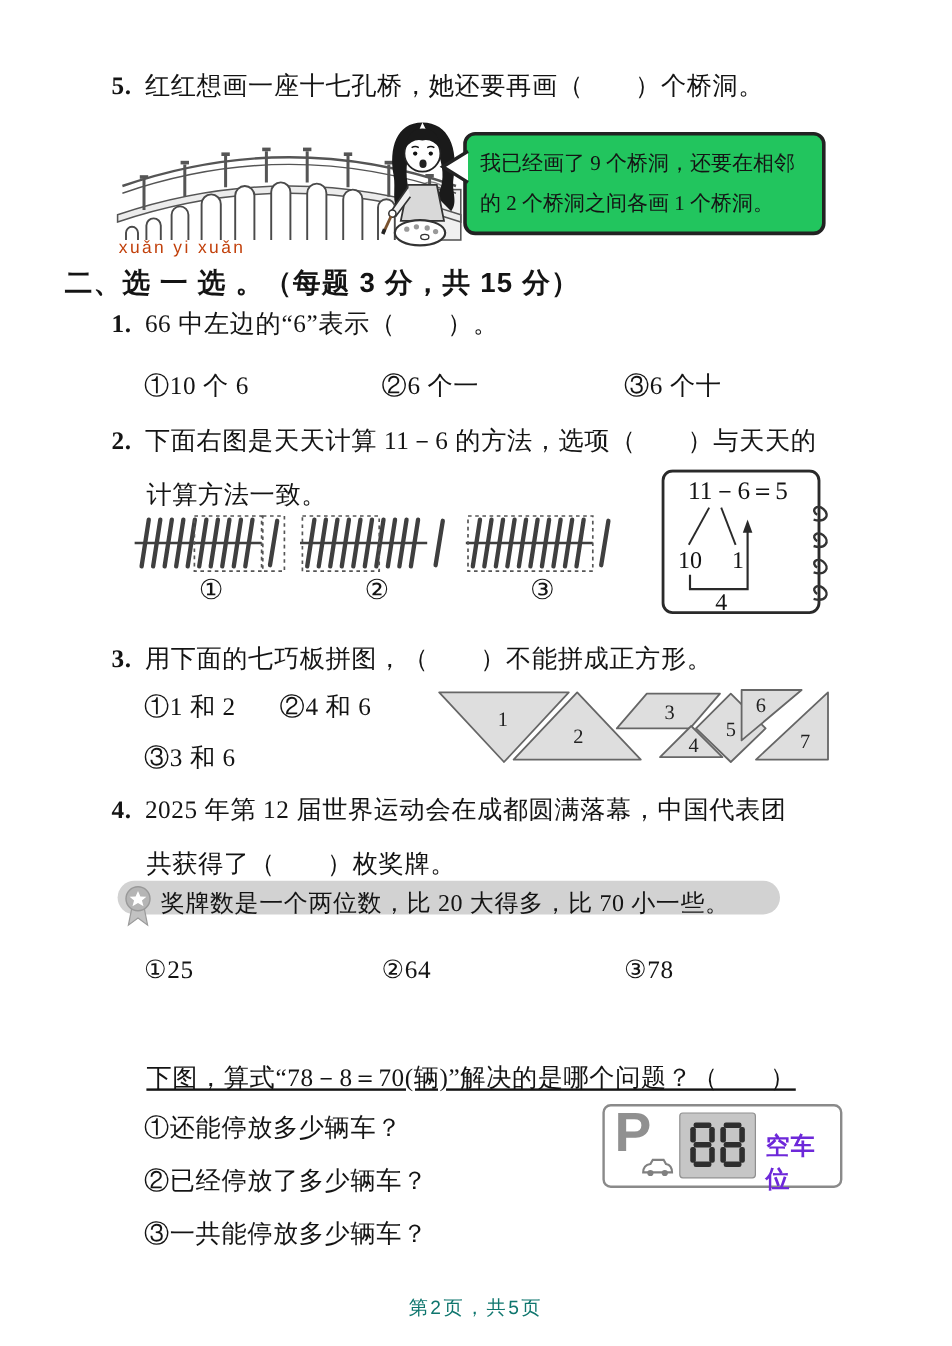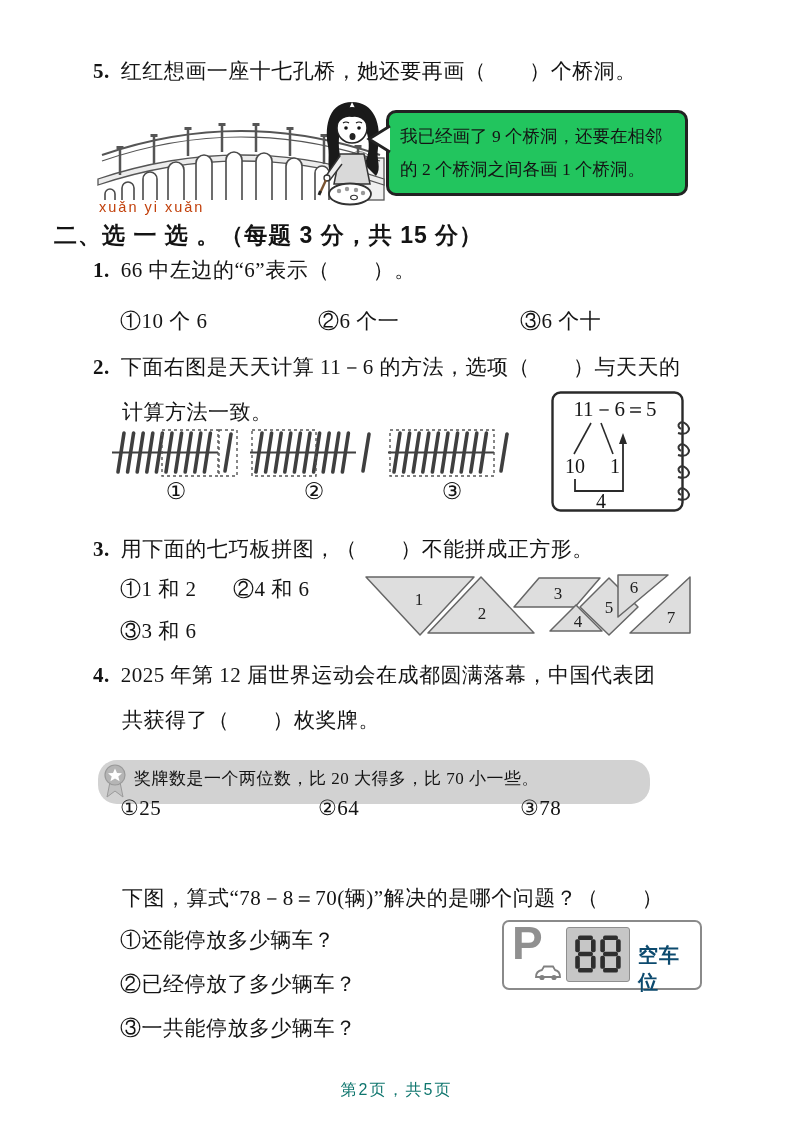--- a/index.html
+++ b/index.html
@@ -19,39 +19,39 @@
     font-family:"Liberation Sans","DejaVu Sans",sans-serif;
   }
   .bubble {
     position:absolute; left:386px; top:110px; width:274px;
     border:3px solid #222; border-radius:10px; background:#22c55e;
     padding:7px 11px; font-size:17.5px; line-height:33px; white-space:nowrap; z-index:2;
   }
   .bubble-tail { position:absolute; left:366px; top:124px; z-index:3; }
   .tally-label { position:absolute; width:128px; text-align:center; font-size:23px; }
   .hint-pill {
-    position:absolute; left:98px; top:760px; width:552px; height:44px;
-    background:#d2d2d2; border-radius:19px; font-size:17px; line-height:38px;
+    position:absolute; left:98px; top:734px; width:552px; height:28px;
+    background:#d2d2d2; border-radius:19px; font-size:20px; line-height:38px;
     white-space:nowrap; padding-left:36px; box-sizing:border-box; letter-spacing:0.5px;
   }
   .medal { position:absolute; left:2px; top:1px; }
   .sign {
     position:absolute; left:502px; top:920px; width:200px; height:70px;
     border:2.5px solid #8a8a8a; border-radius:7px; background:#fff; box-sizing:border-box;
   }
   .sign-p {
     position:absolute; left:8px; top:-6px; font-size:46px; font-weight:bold; color:#909090;
     font-family:"Liberation Sans","DejaVu Sans",sans-serif;
   }
   .sign-panel {
     position:absolute; left:62px; top:5px; width:64px; height:55px;
     background:#c6c6c6; border:1.5px solid #8f8f8f; border-radius:3px; box-sizing:border-box;
   }
   .sign-label {
-    position:absolute; left:134px; top:20px; font-size:20px; font-weight:bold; color:#0c4a6e;
+    position:absolute; left:134px; top:20px; font-size:20px; font-weight:bold; color:#6d28d9;
     font-family:"Liberation Sans","DejaVu Sans",sans-serif; letter-spacing:1px;
   }
   .footer {
     position:absolute; left:0; top:1080px; width:100%; text-align:center;
     font-size:16px; letter-spacing:2px; color:#0f766e;
     font-family:"Liberation Sans","DejaVu Sans",sans-serif;
   }
   svg { display:block; }
   .abs { position:absolute; }
 </style>
@@ -256,21 +256,21 @@
       <circle cx="15" cy="14" r="10" fill="#b5b5b5" stroke="#999" stroke-width="1.2"></circle>
       <polygon points="15,7.5 17,12 22,12.3 18.3,15.4 19.6,20.2 15,17.4 10.4,20.2 11.7,15.4 8,12.3 13,12" fill="#ffffff"></polygon>
     </svg>
     <span>奖牌数是一个两位数，比 20 大得多，比 70 小一些。</span>
   </div>
 
   <div class="opt" style="left:120px; top:796px;">①25</div>
   <div class="opt" style="left:318px; top:796px;">②64</div>
   <div class="opt" style="left:520px; top:796px;">③78</div>
 
-  <div class="line" style="left:122px; top:884px;">下图，算式“78－8＝70(辆)”解决的是哪个问题？（　　）</div>
+  <div class="line" style="left:122px; top:884px;text-decoration:underline;">下图，算式“78－8＝70(辆)”解决的是哪个问题？（　　）</div>
   <div class="opt" style="left:120px; top:926px;">①还能停放多少辆车？</div>
   <div class="opt" style="left:120px; top:970px;">②已经停放了多少辆车？</div>
   <div class="opt" style="left:120px; top:1014px;">③一共能停放多少辆车？</div>
 
   <div class="sign">
     <div class="sign-p">P</div>
     <svg class="abs" style="left:30px; top:42px;" width="28" height="18" viewBox="0 0 28 18">
       <path d="M2,13 Q2,7 8,6 L10,2.5 L19,2.5 L21,6 Q26,7 26,13 Z" fill="none" stroke="#808080" stroke-width="1.8"></path>
       <circle cx="8" cy="13.5" r="2.6" fill="#808080"></circle>
       <circle cx="20" cy="13.5" r="2.6" fill="#808080"></circle>

